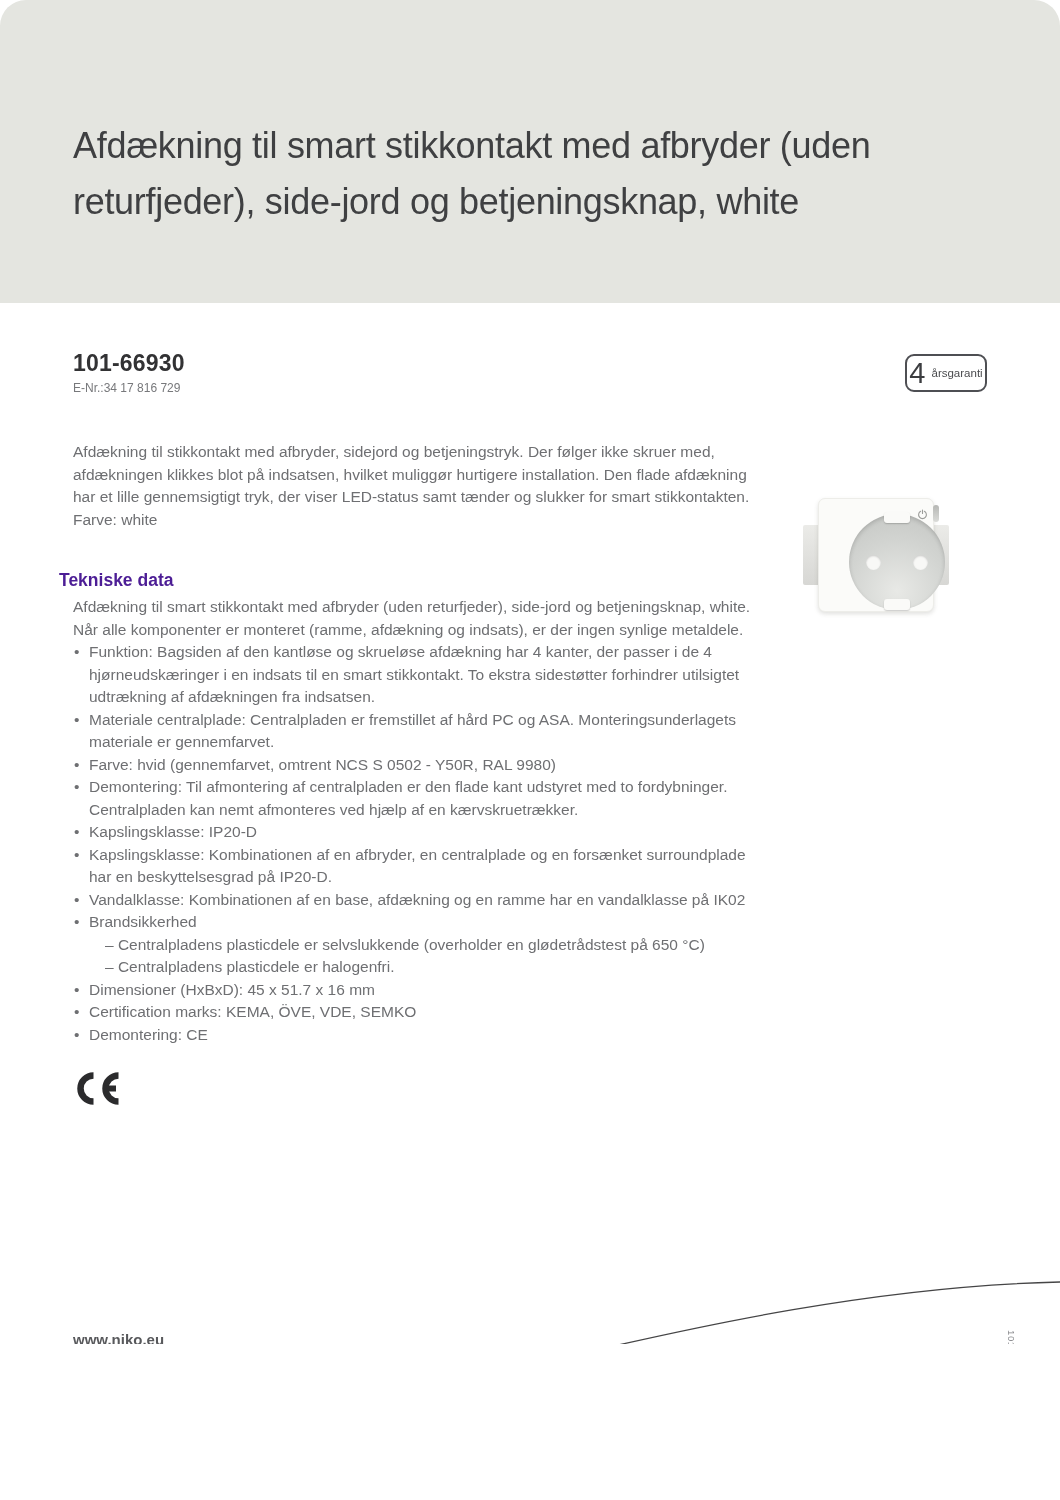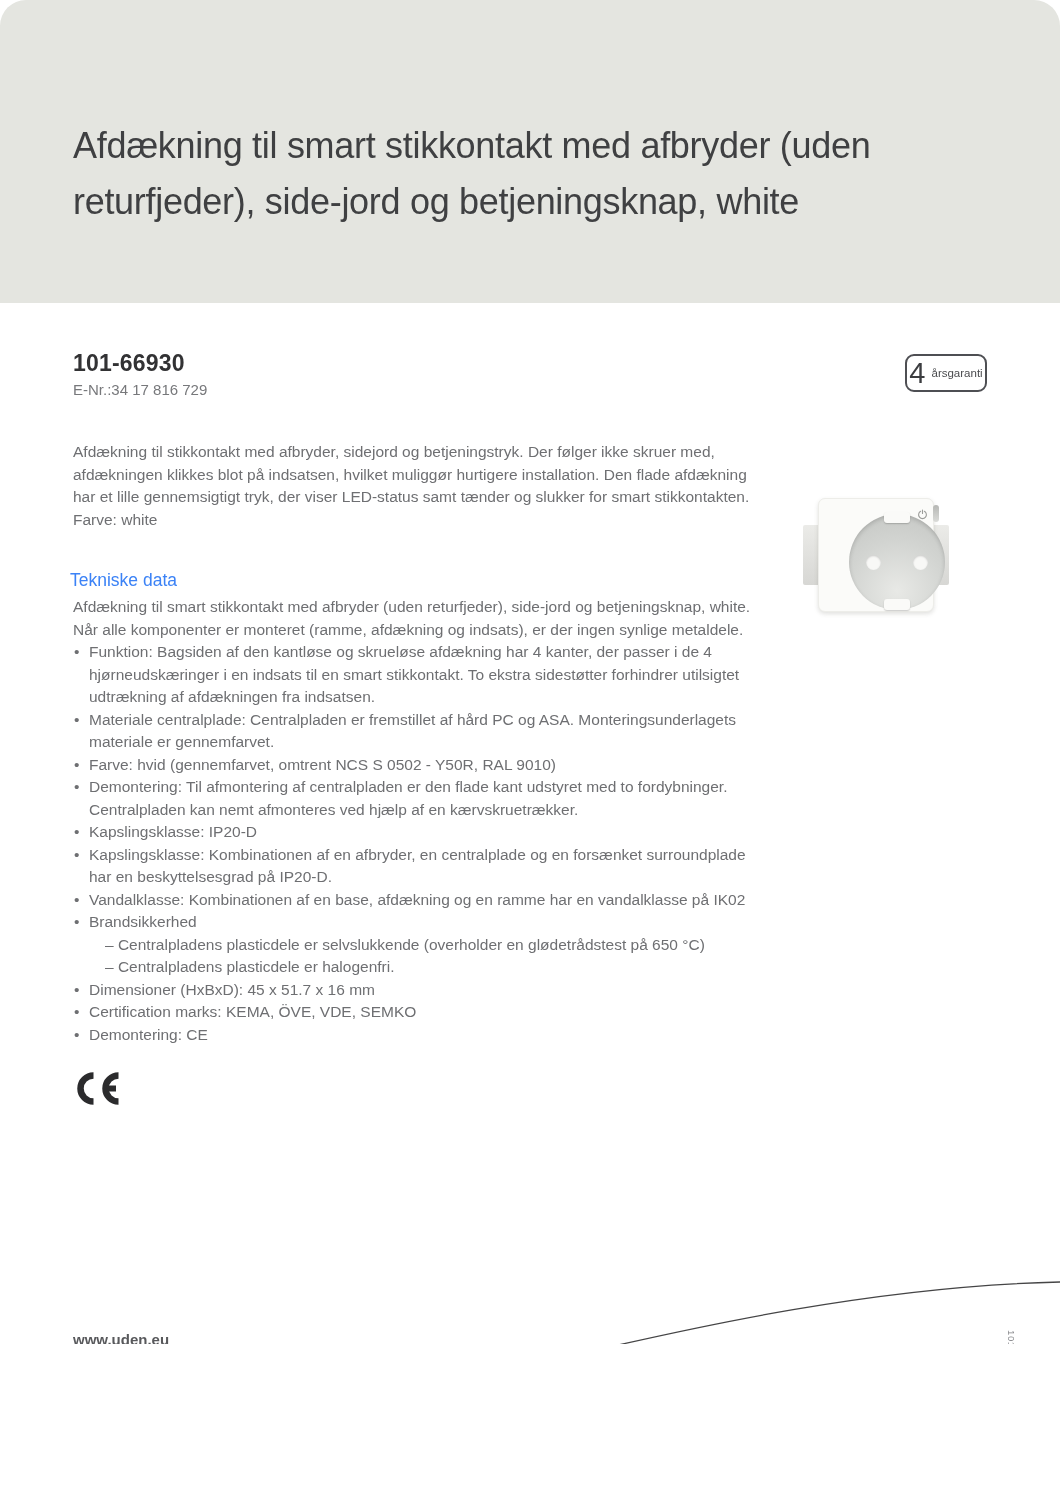--- a/index.html
+++ b/index.html
@@ -21,21 +21,21 @@
     font-size:36px;line-height:56px;font-weight:300;
     letter-spacing:-0.3px;color:#3f4042;margin:0;
   }
   
   .product-code{
     position:absolute;left:73px;top:350px;
     font-size:23px;font-weight:bold;color:#323234;letter-spacing:0.2px;
   }
   .e-number{
     position:absolute;left:73px;top:381px;
-    font-size:15px;color:#77787b;
+    font-size:12px;color:#77787b;
   }
   .warranty-badge{
     position:absolute;left:905px;top:354px;width:82px;height:38px;
     border:2px solid #4e4f53;border-radius:9px;background:#fff;
     display:flex;align-items:center;justify-content:center;gap:6px;
     box-sizing:border-box;
   }
   .warranty-years{font-size:29px;color:#3c3d40;font-weight:400;line-height:1;}
   .warranty-label{display:flex;flex-direction:row;line-height:13px;font-size:11.5px;color:#4a4b4e;}
   
@@ -75,22 +75,22 @@
   }
   .socket .earth-tab.top{top:13px;}
   .socket .earth-tab.bottom{top:100px;}
   .socket .power-icon{position:absolute;left:98px;top:10px;width:11px;height:11px;}
   .socket .led-slot{
     position:absolute;left:114px;top:6px;width:6px;height:17px;border-radius:3px;
     background:linear-gradient(to bottom,#b6b7b4,#dadbd8);
   }
   
   .tech-heading{
-    position:absolute;left:70px;top:570px;
-    font-size:17.5px;font-weight:normal;color:#3b82f6;margin:0;
+    position:absolute;left:59px;top:570px;
+    font-size:17.5px;font-weight:bold;color:#4c1d95;margin:0;
   }
   .tech-block{
     position:absolute;left:73px;top:596px;width:690px;
     font-size:15.5px;line-height:22.5px;color:#6e6f72;
   }
   .tech-intro{margin:0;}
   ul.tech-bullets{list-style:none;margin:0;padding:0;}
   ul.tech-bullets li{position:relative;padding-left:16px;margin:0;}
   ul.tech-bullets li::before{
     content:"\2022";position:absolute;left:1px;top:0;color:#6e6f72;
@@ -155,39 +155,39 @@
       <div class="led-slot"></div>
     </div>
   </div>
 
   <h2 class="tech-heading">Tekniske data</h2>
   <div class="tech-block">
     <p class="tech-intro">Afdækning til smart stikkontakt med afbryder (uden returfjeder), side-jord og betjeningsknap, white. Når alle komponenter er monteret (ramme, afdækning og indsats), er der ingen synlige metaldele.</p>
     <ul class="tech-bullets">
         <li><span>Funktion: Bagsiden af den kantløse og skrueløse afdækning har 4 kanter, der passer i de 4 hjørneudskæringer i en indsats til en smart stikkontakt. To ekstra sidestøtter forhindrer utilsigtet udtrækning af afdækningen fra indsatsen.</span></li>
         <li><span>Materiale centralplade: Centralpladen er fremstillet af hård PC og ASA. Monteringsunderlagets materiale er gennemfarvet.</span></li>
-        <li><span>Farve: hvid (gennemfarvet, omtrent NCS S 0502 - Y50R, RAL 9010)</span></li>
+        <li><span>Farve: hvid (gennemfarvet, omtrent NCS S 0502 - Y50R, RAL 9980)</span></li>
         <li><span>Demontering: Til afmontering af centralpladen er den flade kant udstyret med to fordybninger. Centralpladen kan nemt afmonteres ved hjælp af en kærvskruetrækker.</span></li>
         <li><span>Kapslingsklasse: IP20-D</span></li>
         <li><span>Kapslingsklasse: Kombinationen af en afbryder, en centralplade og en forsænket surroundplade har en beskyttelsesgrad på IP20-D.</span></li>
         <li><span>Vandalklasse: Kombinationen af en base, afdækning og en ramme har en vandalklasse på IK02</span></li>
         <li><span>Brandsikkerhed</span><div class="sub-item">– Centralpladens plasticdele er selvslukkende (overholder en glødetrådstest på 650 °C)</div><div class="sub-item">– Centralpladens plasticdele er halogenfri.</div></li>
         <li><span>Dimensioner (HxBxD): 45 x 51.7 x 16 mm</span></li>
         <li><span>Certification marks: KEMA, ÖVE, VDE, SEMKO</span></li>
         <li><span>Demontering: CE</span></li>
       </ul>
   </div>
 
   <svg class="ce-mark" viewBox="0 0 50 35">
     <path d="M22.5 4.5 A13 13 0 1 0 22.5 30.5" stroke="#2b2b2d" stroke-width="6.5" fill="none"></path>
     <path d="M47.5 4.5 A13 13 0 1 0 47.5 30.5" stroke="#2b2b2d" stroke-width="6.5" fill="none"></path>
     <path d="M34 17.5 L45 17.5" stroke="#2b2b2d" stroke-width="6" fill="none"></path>
   </svg>
 
-  <a class="footer-website" href="#">www.uden.eu</a>
+  <a class="footer-website" href="#">www.niko.eu</a>
 
   <svg class="footer-curve" viewBox="0 0 1060 170" preserveAspectRatio="none">
     <path d="M0 157 C240 152 400 128 545 92 C700 55 880 16 1060 12" stroke="#454546" stroke-width="1.3" fill="none"></path>
   </svg>
 
   <div class="niko-logo">niko</div>
 
   <div class="doc-ref">101-66930 - 08-01-2024</div>
 
 </div>

